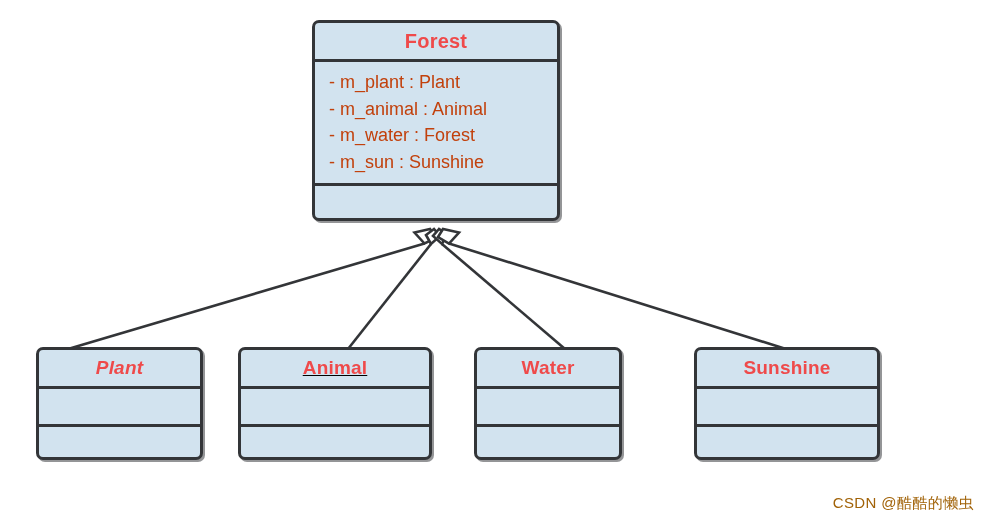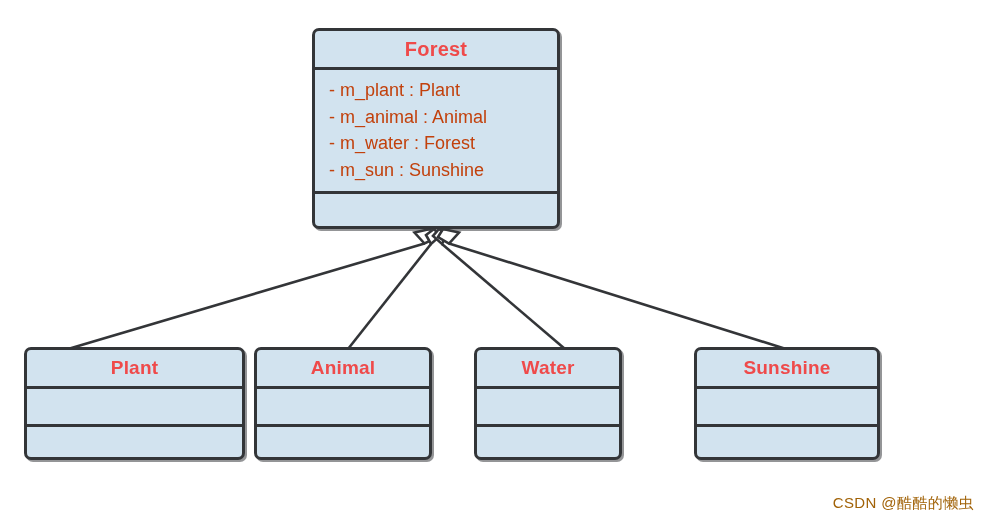--- a/index.html
+++ b/index.html
@@ -67,21 +67,21 @@
     line-height: 26.5px;
     white-space: nowrap;
   }
   .uml-ops {
     box-sizing: border-box;
     border-top: 3px solid #333538;
   }
   
   #class-forest {
     left: 312px;
-    top: 28px;
+    top: 20px;
     width: 248px;
     height: 201px;
   }
   #class-forest .uml-title {
     height: 37px;
     font-size: 20px;
   }
   #class-forest .uml-attrs {
     height: 125px;
   }
@@ -98,22 +98,22 @@
     font-size: 19px;
   }
   .leaf-class .uml-mid {
     box-sizing: border-box;
     height: 38px;
     border-top: 3px solid #333538;
   }
   .leaf-class .uml-ops {
     flex: 1 1 auto;
   }
-  #class-plant    { left: 24px;  width: 221px; }
-  #class-animal   { left: 254px; width: 178px; }
+  #class-plant    { left: 36px;  width: 167px; font-style: italic; }
+  #class-animal   { left: 238px; width: 194px; text-decoration: underline; }
   #class-water    { left: 474px; width: 148px; }
   #class-sunshine { left: 694px; width: 186px; }
 
   
   #watermark {
     position: absolute;
     right: 14px;
     bottom: 8px;
     color: #a16207;
     font-size: 15px;

